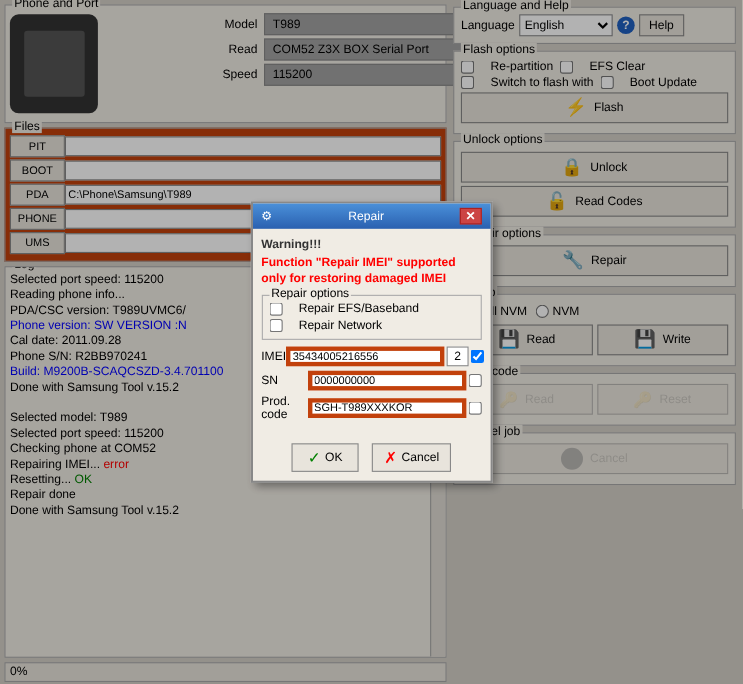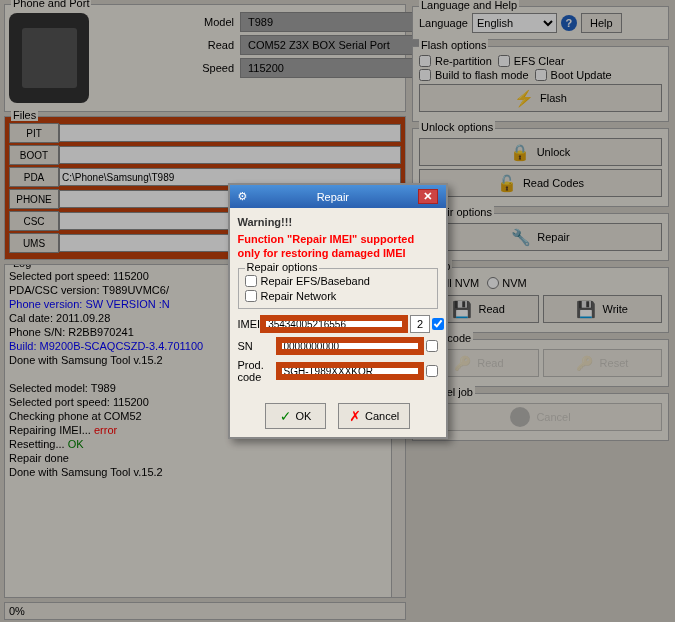--- a/index.html
+++ b/index.html
@@ -42,37 +42,37 @@
     .lang-row { display: flex; align-items: center; gap: 4px; }
     .lang-label { font-size: 11px; }
     .lang-select { width: 85px; height: 20px; border: 1px solid #888; background: white; }
     .help-btn { height: 20px; padding: 0 8px; background: #e8e4dc; border: 1px solid #888; cursor: pointer; display: flex; align-items: center; gap: 3px; }
 
     
     .action-btn { width: 100%; height: 28px; background: #e8e4dc; border: 1px solid #888; cursor: pointer; display: flex; align-items: center; justify-content: center; gap: 6px; font-size: 11px; margin: 3px 0; }
 
     
     .checkbox-row { display: flex; align-items: center; gap: 6px; margin: 2px 0; flex-wrap: wrap; }
-    .checkbox-item { display: flex; align-items: center; gap: 4px; }
+    .checkbox-item { display: flex; align-items: center; gap: 15px; }
 
     
     .dump-row { display: flex; align-items: center; gap: 8px; margin: 3px 0; }
     .radio-item { display: flex; align-items: center; gap: 3px; }
 
     
     .modal-overlay { position: fixed; top: 0; left: 0; width: 100%; height: 100%; background: rgba(0,0,0,0.3); display: flex; align-items: center; justify-content: center; z-index: 100; }
     .modal { background: #f0ece4; border: 2px solid #888; width: 220px; padding: 0; box-shadow: 4px 4px 8px rgba(0,0,0,0.4); }
     .modal-header { background: linear-gradient(to bottom, #4a90d9, #2a60b0); color: white; padding: 4px 8px; display: flex; justify-content: space-between; align-items: center; font-size: 12px; }
     .modal-close { color: white; background: #c44; border: 1px solid #a22; padding: 0 4px; cursor: pointer; font-weight: bold; font-size: 11px; }
     .modal-body { padding: 8px; }
     .modal-warning { font-size: 11px; font-weight: bold; color: #333; margin-bottom: 4px; }
     .modal-warning-text { color: red; font-size: 11px; font-weight: bold; margin-bottom: 8px; line-height: 14px; }
     .modal-field-row { display: flex; align-items: center; margin: 4px 0; }
     .modal-field-label { width: 65px; font-size: 11px; }
-    .modal-field-input { flex: 1; height: 18px; border: 6px solid #c2410c; background: white; padding: 0 2px; font-size: 10px; }
+    .modal-field-input { flex: 1; height: 18px; border: 4px solid #c2410c; background: white; padding: 0 2px; font-size: 10px; }
     .modal-field-extra { display: flex; align-items: center; gap: 2px; margin-left: 2px; }
     .modal-num-input { width: 20px; height: 18px; border: 1px solid #888; background: white; text-align: center; }
     .modal-checkbox { width: 14px; height: 14px; }
     .modal-footer { display: flex; justify-content: center; gap: 12px; padding: 8px; }
     .modal-ok-btn { display: flex; align-items: center; gap: 4px; padding: 4px 14px; background: #e8e4dc; border: 1px solid #888; cursor: pointer; }
     .modal-cancel-btn { display: flex; align-items: center; gap: 4px; padding: 4px 10px; background: #e8e4dc; border: 1px solid #888; cursor: pointer; }
     .icon-blue-q { display: inline-block; background: #2060c0; color: white; border-radius: 50%; width: 16px; height: 16px; text-align: center; line-height: 16px; font-weight: bold; font-size: 11px; }
 
     
     .phone-placeholder { width: 80px; height: 90px; background: #333; border-radius: 8px; display: flex; align-items: center; justify-content: center; }
@@ -141,33 +141,30 @@
       </div>
       <div class="file-row">
         <button class="file-btn">PDA</button>
         <input class="file-input" type="text" value="C:\Phone\Samsung\T989" style="">
       </div>
       <div class="file-row">
         <button class="file-btn">PHONE</button>
         <input class="file-input" type="text" value="" style="">
       </div>
       <div class="file-row">
-        <button class="file-btn">CSC</button>
-        <input class="file-input" type="text" value="" style="">
-      </div>
-      <div class="file-row">
         <button class="file-btn">UMS</button>
         <input class="file-input" type="text" value="" style="">
       </div>
     </div>
 
     <div class="log-section">
       <span class="group-label">Log</span>
       <div class="log-content" style="padding-right:16px;">
         <div>Selected port speed: 115200</div>
+        <div>Reading phone info...</div>
         <div>PDA/CSC version: T989UVMC6/</div>
         <div class="log-blue">Phone version: SW VERSION :N</div>
         <div>Cal date: 2011.09.28</div>
         <div>Phone S/N: R2BB970241</div>
         <div class="log-blue">Build: M9200B-SCAQCSZD-3.4.701100</div>
         <div>Done with Samsung Tool v.15.2</div>
         <div>&nbsp;</div>
         <div>Selected model: T989</div>
         <div>Selected port speed: 115200</div>
         <div>Checking phone at COM52</div>
@@ -212,21 +209,21 @@
           <span>Re-partition</span>
         </div>
         <div class="checkbox-item">
           <input type="checkbox" style="">
           <span>EFS Clear</span>
         </div>
       </div>
       <div class="checkbox-row">
         <div class="checkbox-item">
           <input type="checkbox" style="">
-          <span>Build to flash mode</span>
+          <span>Switch to flash with</span>
         </div>
         <div class="checkbox-item">
           <input type="checkbox" style="">
           <span>Boot Update</span>
         </div>
       </div>
       <button class="action-btn">
         <span style="font-size:16px;">⚡</span>
         <span>Flash</span>
       </button>

